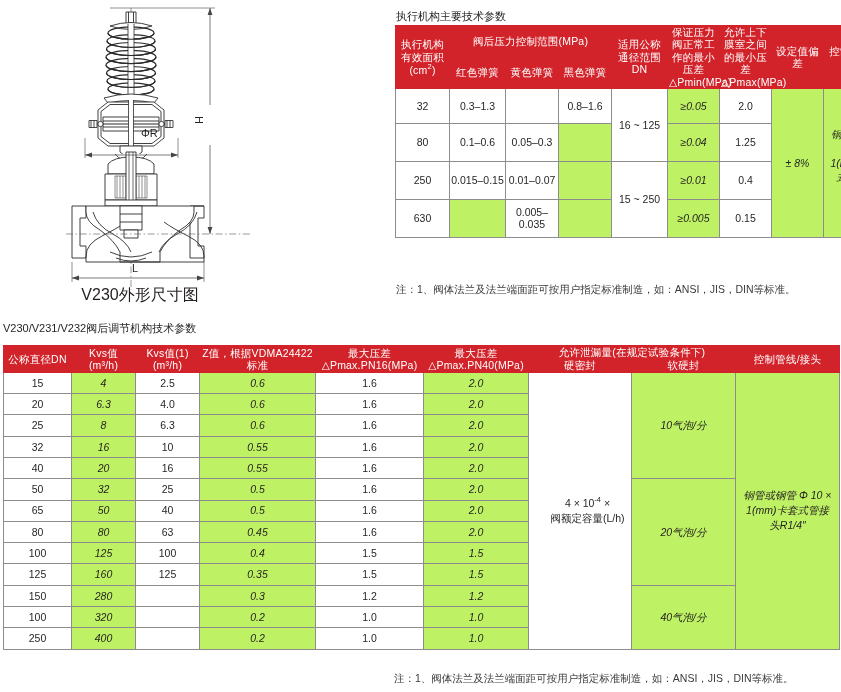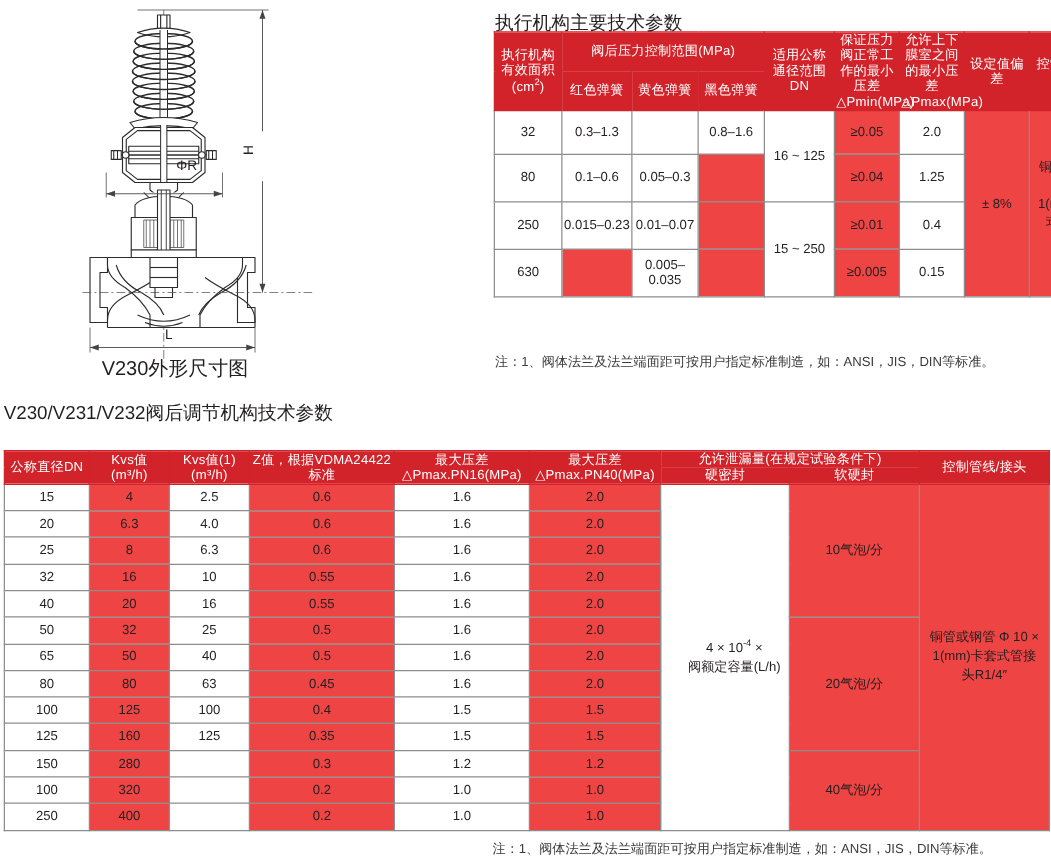--- a/index.html
+++ b/index.html
@@ -29,27 +29,27 @@
     line-height:1.18;
     font-weight:normal;
   }
   table.spec th{
     background:#d2232a;
     color:#ffffff;
     border:1px solid #d2232a;
     font-size:10.5px;
     letter-spacing:.2px;
   }
-  td.shade{background:#ef4444;}
+  td.shade{background:#bef264;font-style:italic;}
   td.plain{background:#ffffff;}
   .sup{font-size:7.5px;vertical-align:super;}
 
   
   .caption{
-    font-size:15px;
+    font-size:11px;
     color:#231f20;
     white-space:nowrap;
   }
   .note{
     font-size:10.5px;
     color:#3a3a3a;
     white-space:nowrap;
   }
   .fig-caption{
     font-size:16px;
@@ -259,21 +259,21 @@
       <tr style="height:38px;">
         <td class="plain">80</td>
         <td class="plain">0.1–0.6</td>
         <td class="plain">0.05–0.3</td>
         <td class="shade"></td>
         <td class="shade">≥0.04</td>
         <td class="plain">1.25</td>
       </tr>
       <tr style="height:38px;">
         <td class="plain">250</td>
-        <td class="plain">0.015–0.23</td>
+        <td class="plain">0.015–0.15</td>
         <td class="plain">0.01–0.07</td>
         <td class="shade"></td>
         <td class="plain" rowspan="2">15 ~ 250</td>
         <td class="shade">≥0.01</td>
         <td class="plain">0.4</td>
       </tr>
       <tr style="height:38px;">
         <td class="plain">630</td>
         <td class="shade"></td>
         <td class="plain">0.005–0.035</td>
@@ -282,21 +282,21 @@
         <td class="plain">0.15</td>
       </tr>
     </tbody>
   </table>
 </div>
 
 <div class="abs note" style="left:396px;top:283px;">注：1、阀体法兰及法兰端面距可按用户指定标准制造，如：ANSI，JIS，DIN等标准。</div>
 
 <div class="abs caption" style="left:3px;top:321px;">V230/V231/V232阀后调节机构技术参数</div>
 
-<div class="abs" style="left:3px;top:360px;">
+<div class="abs" style="left:3px;top:345px;">
   <table class="spec" style="width:836px;">
     <colgroup>
       <col style="width:68px">
         <col style="width:64px">
         <col style="width:64px">
       <col style="width:116px">
         <col style="width:108px">
         <col style="width:105px">
       <col style="width:103px">
         <col style="width:104px">

